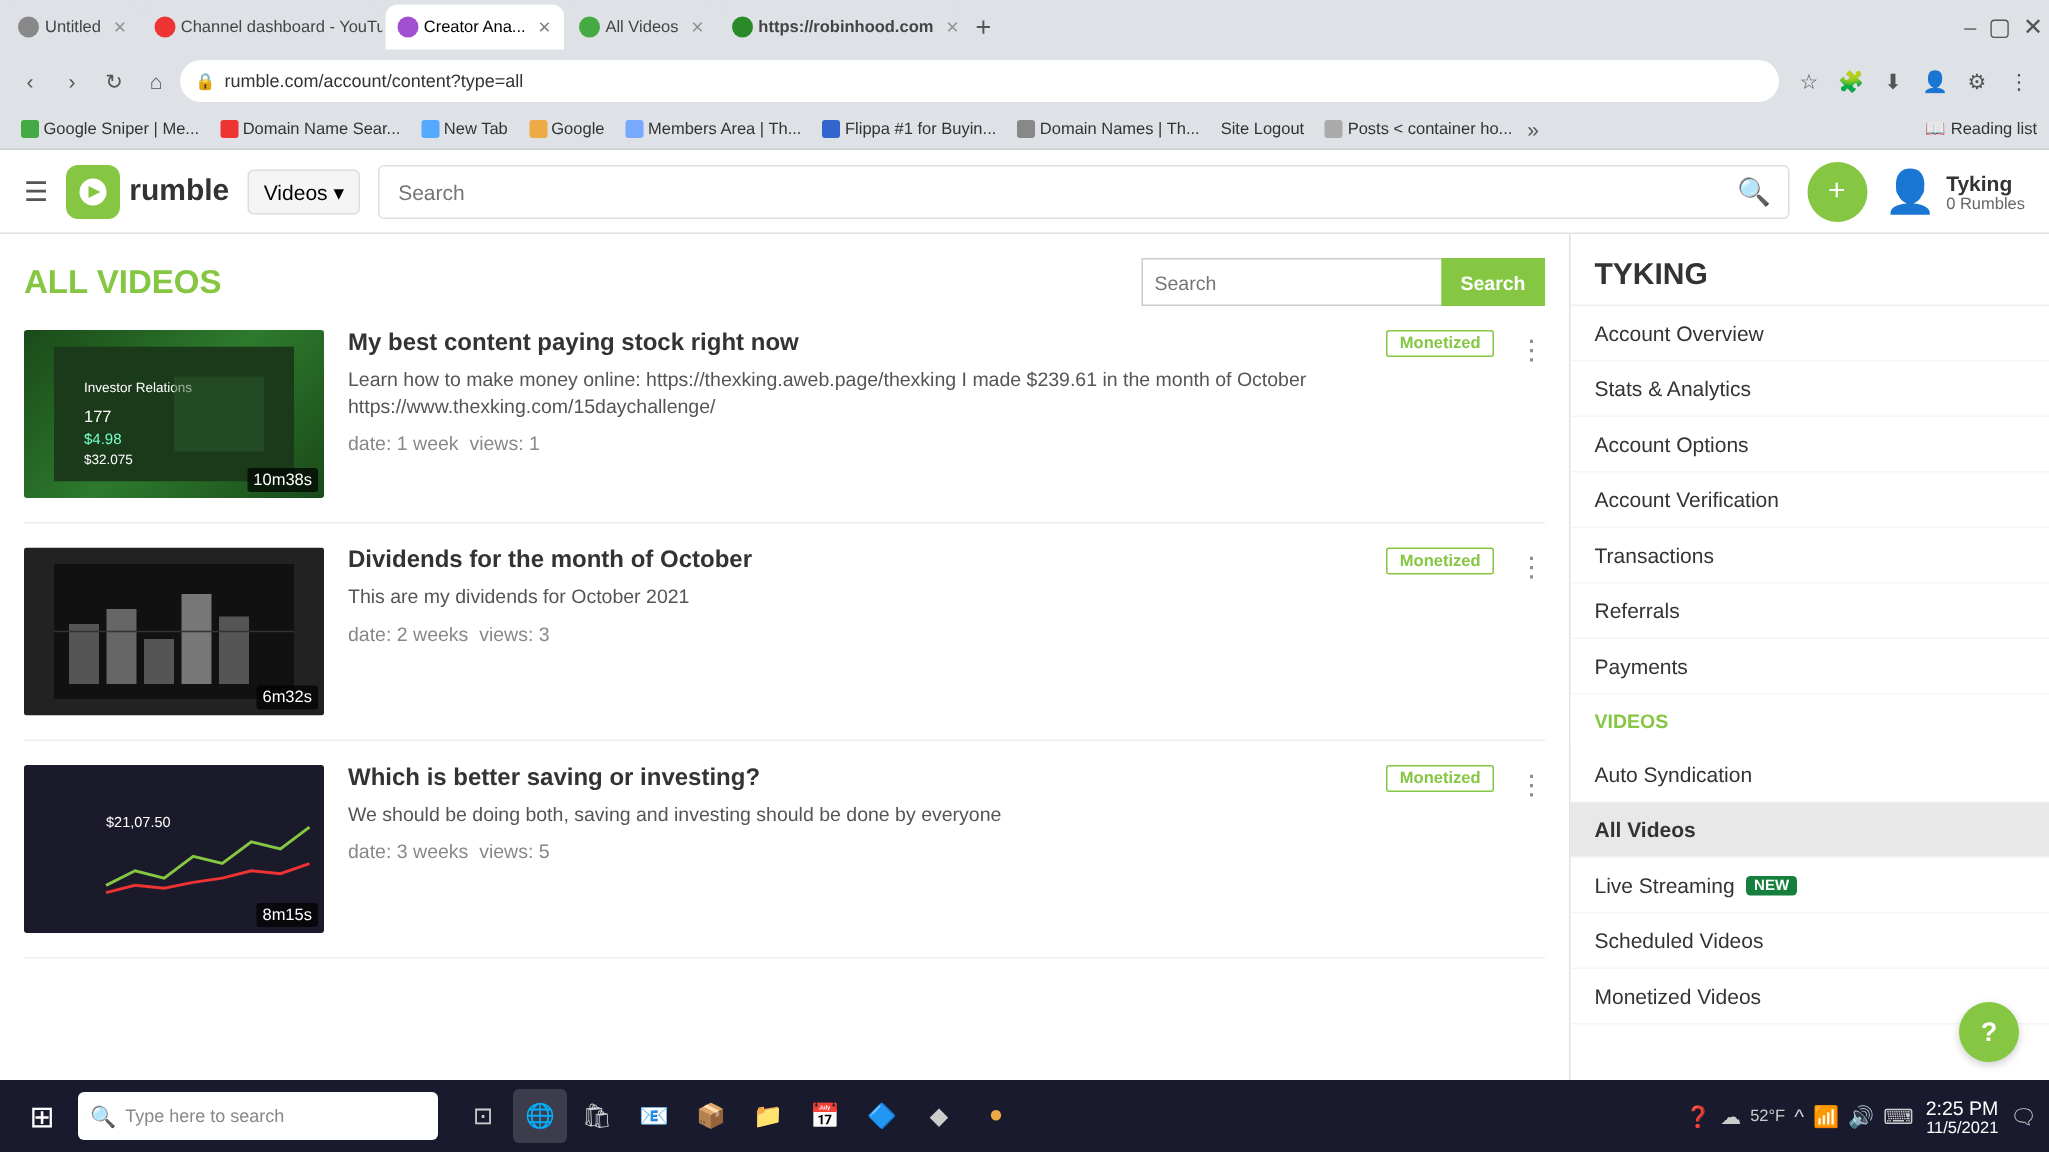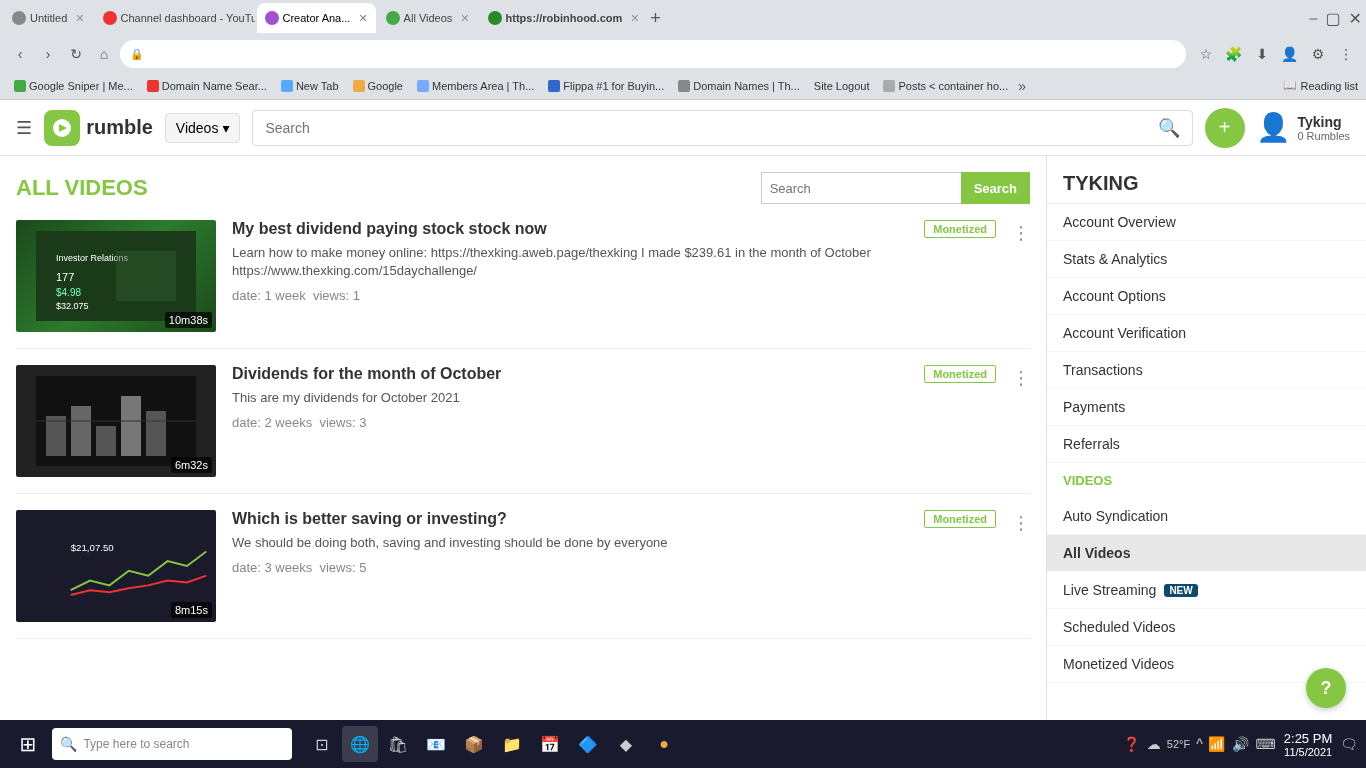--- a/index.html
+++ b/index.html
@@ -257,21 +257,21 @@
     }
     .sidebar-menu li.active { background: #e8e8e8; font-weight: bold; }
     .sidebar-section-header {
       padding: 10px 16px;
       font-size: 13px; font-weight: bold; color: #85c742;
       text-transform: uppercase;
       background: #fff;
     }
     .sidebar-menu li.new-badge { display: flex; align-items: center; gap: 8px; }
     .new-tag {
-      background: #0c4a6e; color: white;
+      background: #15803d; color: white;
       font-size: 10px; font-weight: bold;
       padding: 1px 5px; border-radius: 3px;
     }
 
     
     .taskbar {
       position: fixed; bottom: 0; left: 0; right: 0;
       height: 48px;
       background: #1a1a2e;
       display: flex; align-items: center;
@@ -370,20 +370,21 @@
   </div>
 </div>
 
 <div class="address-bar">
   <div class="nav-btn">‹</div>
   <div class="nav-btn">›</div>
   <div class="nav-btn">↻</div>
   <div class="nav-btn">⌂</div>
   <div class="url-bar">
     <span class="url-bar-lock">🔒</span>
+    <span class="url-text">rumble.com/account/content?type=all</span>
   </div>
   <div class="browser-actions">
     <div class="browser-action-btn">☆</div>
     <div class="browser-action-btn">🧩</div>
     <div class="browser-action-btn">⬇</div>
     <div class="browser-action-btn">👤</div>
     <div class="browser-action-btn">⚙</div>
     <div class="browser-action-btn">⋮</div>
   </div>
 </div>
@@ -484,21 +485,21 @@
             <text x="20" y="50" fill="white" font-size="11">177</text>
             <text x="20" y="65" fill="#7fc" font-size="10">$4.98</text>
             <text x="20" y="78" fill="white" font-size="9">$32.075</text>
             <rect x="80" y="20" width="60" height="50" fill="#2d5a2d" opacity="0.5"></rect>
           </svg>
         </div>
         <span class="video-duration">10m38s</span>
       </div>
       <div class="video-info">
         <div class="video-header">
-          <span class="video-title">My best dividend paying stock stock now</span>
+          <span class="video-title">My best content paying stock right now</span>
           <span class="monetized-badge">Monetized</span>
         </div>
         <p class="video-desc">Learn how to make money online: https://thexking.aweb.page/thexking I made $239.61 in the month of October https://www.thexking.com/15daychallenge/</p>
         <span class="video-meta">date: 1 week&nbsp;&nbsp;views: 1</span>
       </div>
       <div class="video-actions">
         <span class="dots-btn">⋮</span>
       </div>
     </div>
 
@@ -558,22 +559,22 @@
   </div>
 
   <div class="sidebar">
     <div class="sidebar-username">TYKING</div>
     <ul class="sidebar-menu">
       <li>Account Overview</li>
       <li>Stats &amp; Analytics</li>
       <li>Account Options</li>
       <li>Account Verification</li>
       <li>Transactions</li>
+      <li>Referrals</li>
       <li>Payments</li>
-      <li>Referrals</li>
     </ul>
     <div class="sidebar-section-header">VIDEOS</div>
     <ul class="sidebar-menu">
       <li>Auto Syndication</li>
       <li class="active">All Videos</li>
       <li class="new-badge">
         <span>Live Streaming</span>
         <span class="new-tag">NEW</span>
       </li>
       <li>Scheduled Videos</li>

